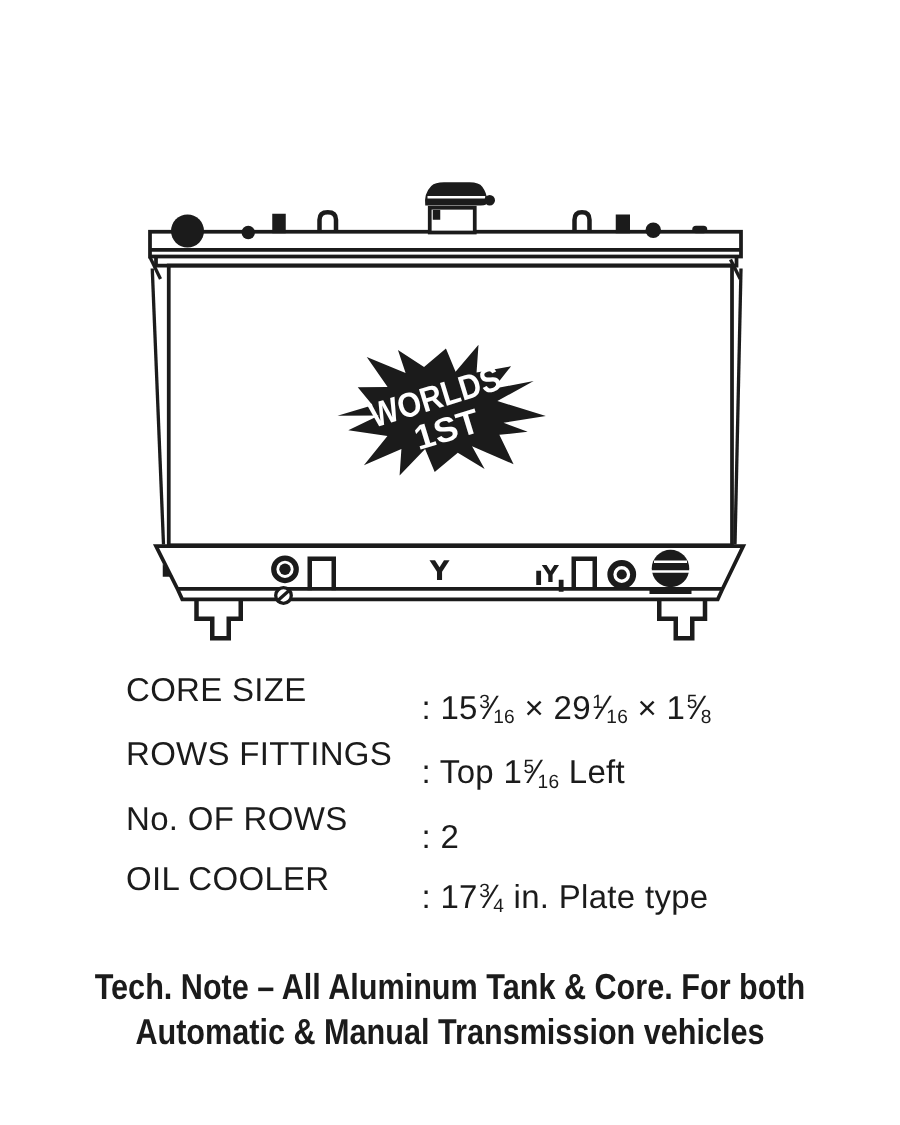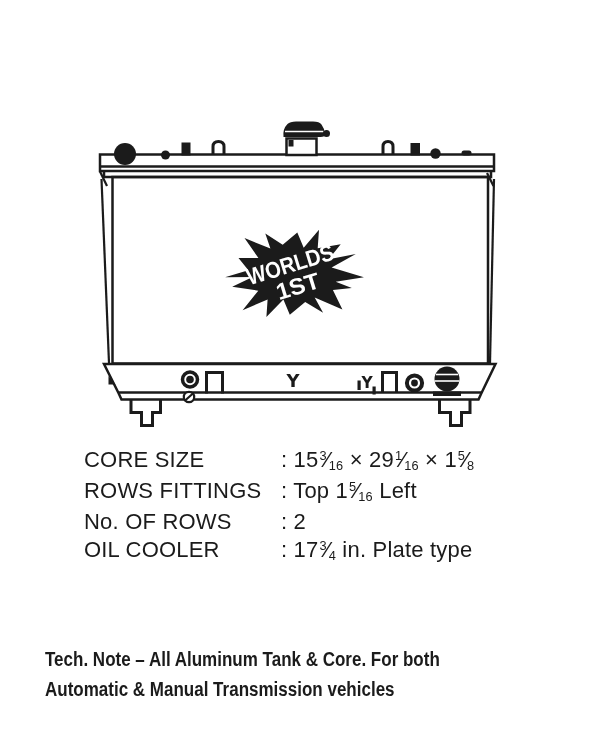--- a/index.html
+++ b/index.html
@@ -8,29 +8,29 @@
     font-family:"Liberation Sans",sans-serif;color:#1b1b1b;
   }
   .diagram-svg{position:absolute;left:0;top:0;}
   
   .specs{
     position:absolute;left:84px;top:446px;width:500px;
     font-weight:normal;font-size:22px;line-height:28px;
   }
   .spec-row{display:flex;white-space:nowrap;}
   .spec-label{width:197px;flex:none;letter-spacing:0.2px;}
-  .spec-value{flex:none;letter-spacing:0.2px;}
+  .spec-value{flex:none;letter-spacing:0.2px;margin-top:12px;}
   .frac{white-space:nowrap;}
   .fr-num{font-size:0.58em;position:relative;top:-0.52em;margin-left:1px;}
   .fr-sl{font-size:1.02em;margin:0 -2px 0 -1px;}
   .fr-den{font-size:0.58em;position:relative;top:0.22em;margin-left:1px;}
   
   .technote{
-    position:absolute;left:0;top:644px;width:600px;
-    font-weight:bold;font-size:20px;line-height:30px;
+    position:absolute;left:0;top:644px;width:600px;text-align:center;
+    font-weight:bold;font-size:24px;line-height:30px;
   }
   .technote-line{display:block;transform:scaleX(0.85);transform-origin:50% 50%;letter-spacing:0;}
 </style>
 </head>
 <body>
 
 <div class="page">
 
   <svg class="diagram-svg" width="600" height="440" viewBox="0 0 600 440">
 

